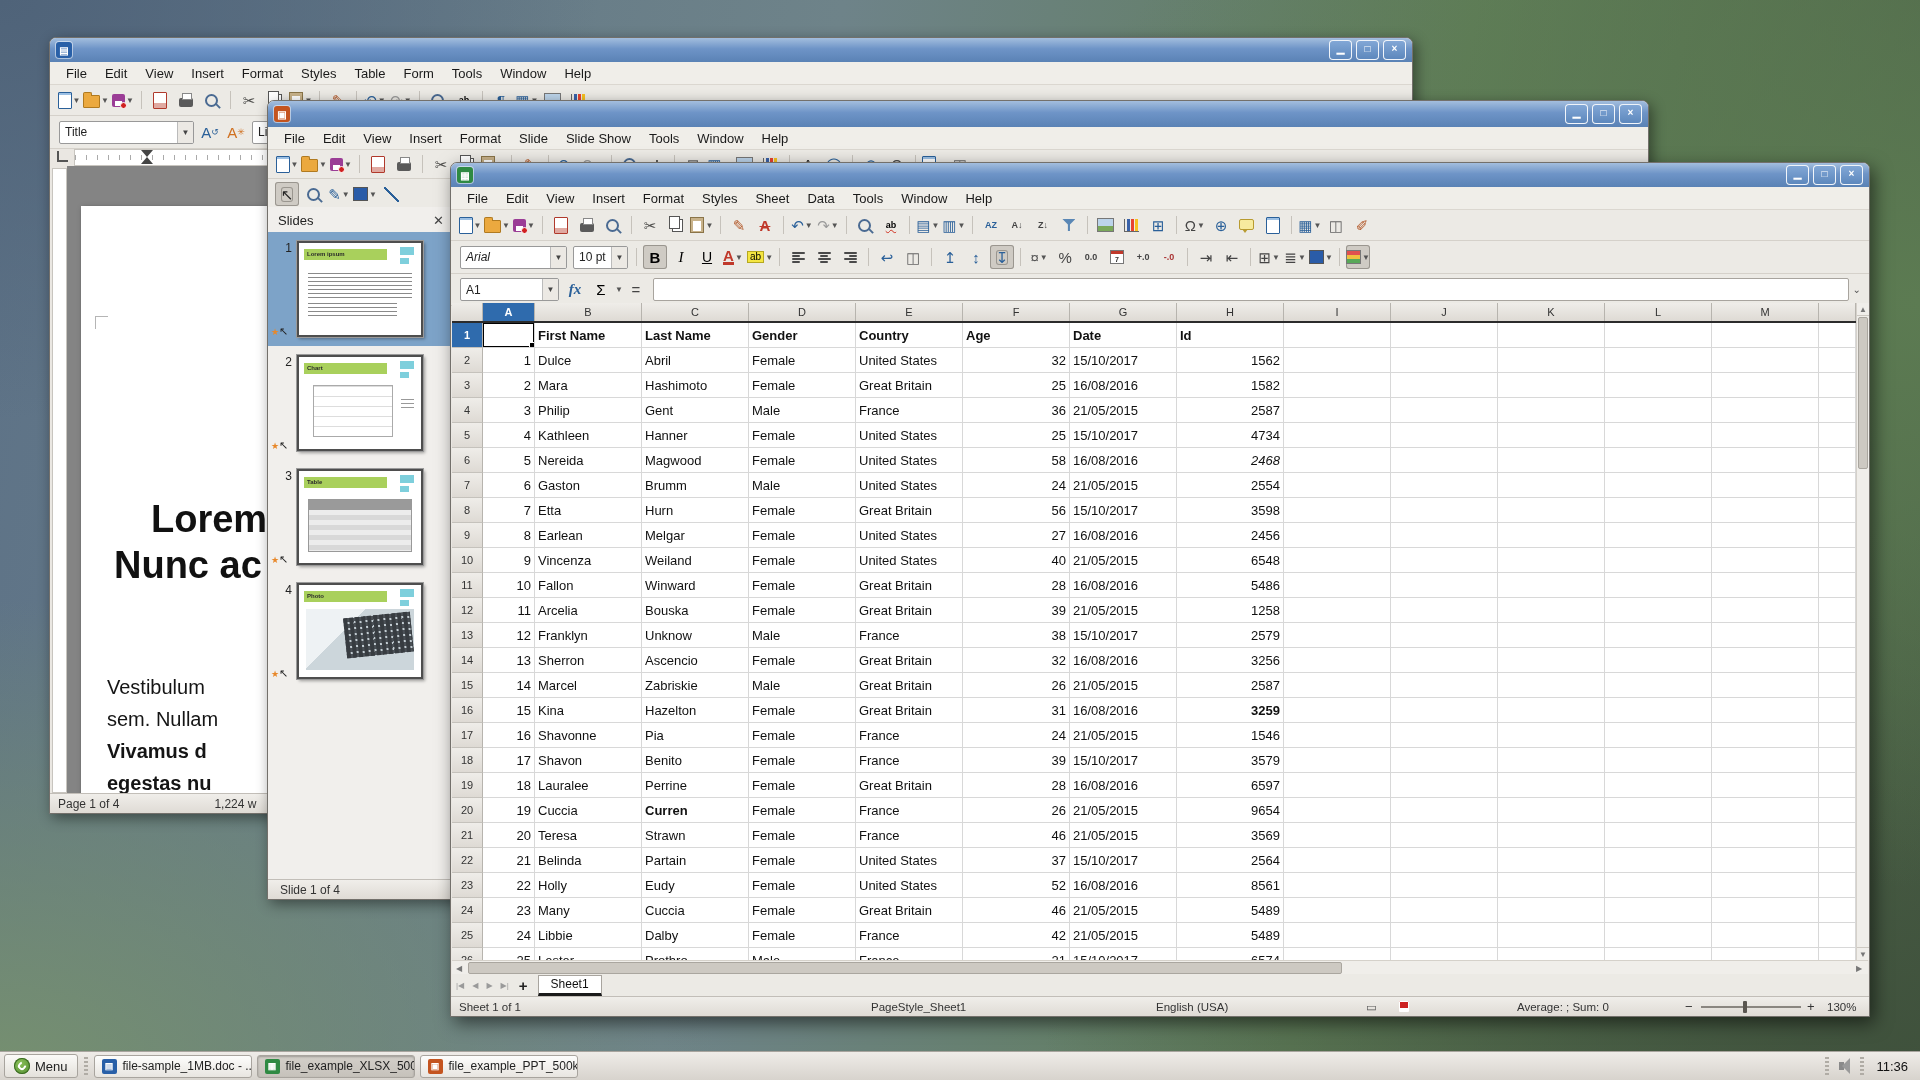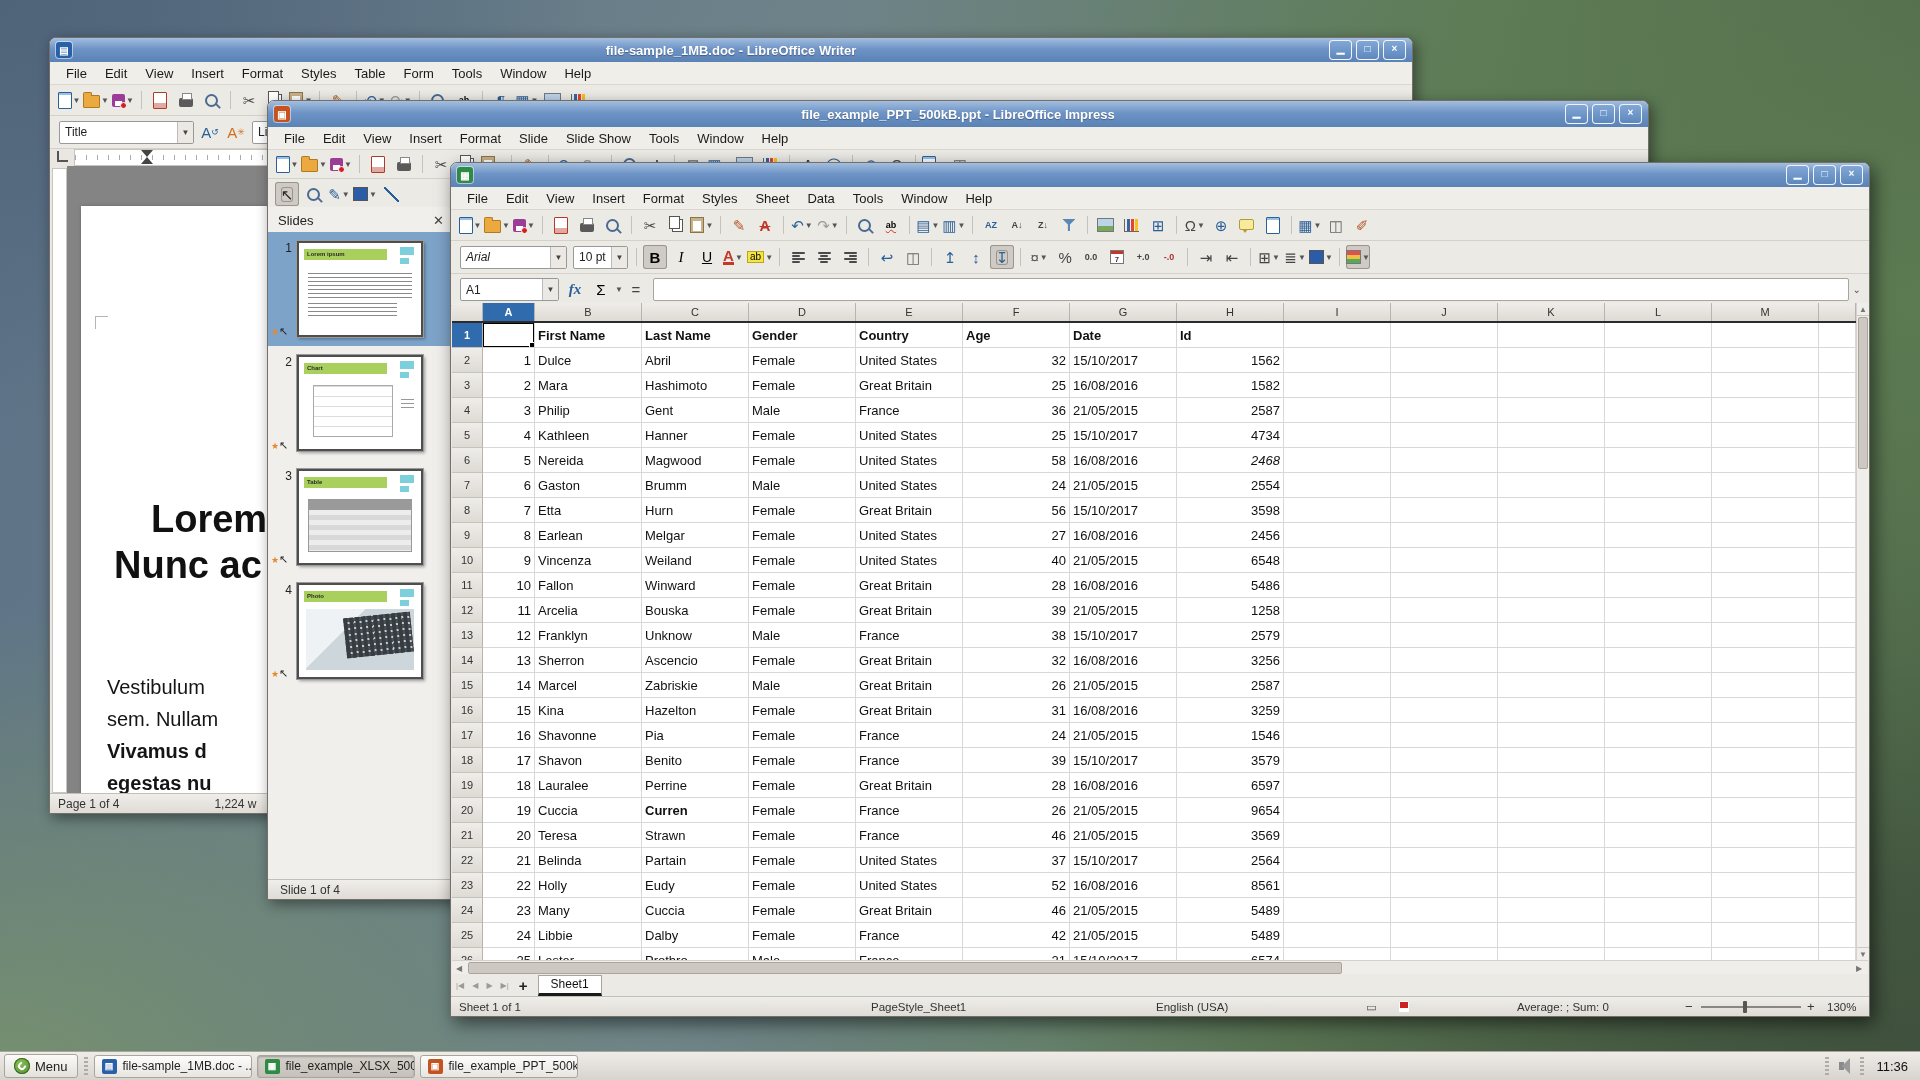--- a/index.html
+++ b/index.html
@@ -147,21 +147,20 @@
   .clock{font-size:13px;color:#111;margin:0 8px 0 6px;}
 </style>
 </head>
 <body>
 
 <div id="desktop"></div>
 
 <div class="window" id="win-writer" style="left:49px;top:37px;width:1362px;height:775px;z-index:10;">
   <div class="titlebar">
     <span class="appic appic-writer">▤</span>
-    <span class="title-text">file-sample_1MB.doc - LibreOffice Writer</span>
     <span class="wbtns">
       <span class="wbtn">▁</span>
       <span class="wbtn">□</span>
       <span class="wbtn">×</span>
     </span>
   </div>
   <div class="menubar" id="w-menu">
       <span class="mi">File</span>
       <span class="mi">Edit</span>
       <span class="mi">View</span>
@@ -283,21 +282,20 @@
   </div>
   <div class="statusbar">
     <span style="margin-left:8px;">Page 1 of 4</span>
     <span style="margin-left:95px;">1,224 w</span>
   </div>
 </div>
 
 <div class="window" id="win-impress" style="left:267px;top:100px;width:1380px;height:798px;z-index:20;">
   <div class="titlebar" style="height:26px;">
     <span class="appic appic-impress">▣</span>
-    <span class="title-text">file_example_PPT_500kB.ppt - LibreOffice Impress</span>
     <span class="wbtns">
       <span class="wbtn">▁</span>
       <span class="wbtn">□</span>
       <span class="wbtn">×</span>
     </span>
   </div>
   <div class="menubar" id="i-menu">
       <span class="mi">File</span>
       <span class="mi">Edit</span>
       <span class="mi">View</span>
@@ -1039,21 +1037,21 @@
       </div>
       <div class="srow">
         <div class="rh">16</div>
         <div class="cell r" style="width: 52px; flex: 0 0 auto;">15</div>
         <div class="cell" style="width: 107px; flex: 0 0 auto;">Kina</div>
         <div class="cell" style="width: 107px; flex: 0 0 auto;">Hazelton</div>
         <div class="cell" style="width: 107px; flex: 0 0 auto;">Female</div>
         <div class="cell" style="width: 107px; flex: 0 0 auto;">Great Britain</div>
         <div class="cell r" style="width: 107px; flex: 0 0 auto;">31</div>
         <div class="cell" style="width: 107px; flex: 0 0 auto;">16/08/2016</div>
-        <div class="cell r" style="width: 107px; flex: 0 0 auto;">3259</div>
+        <div class="cell r" style="width: 107px; flex: 0 0 auto; font-weight: bold;">3259</div>
         <div class="cell" style="width: 107px; flex: 0 0 auto;"></div>
         <div class="cell" style="width: 107px; flex: 0 0 auto;"></div>
         <div class="cell" style="width: 107px; flex: 0 0 auto;"></div>
         <div class="cell" style="width: 107px; flex: 0 0 auto;"></div>
         <div class="cell" style="width: 107px; flex: 0 0 auto;"></div>
         <div class="cell" style="width: 37px; flex: 0 0 auto;"></div>
       </div>
       <div class="srow">
         <div class="rh">17</div>
         <div class="cell r" style="width: 52px; flex: 0 0 auto;">16</div>

